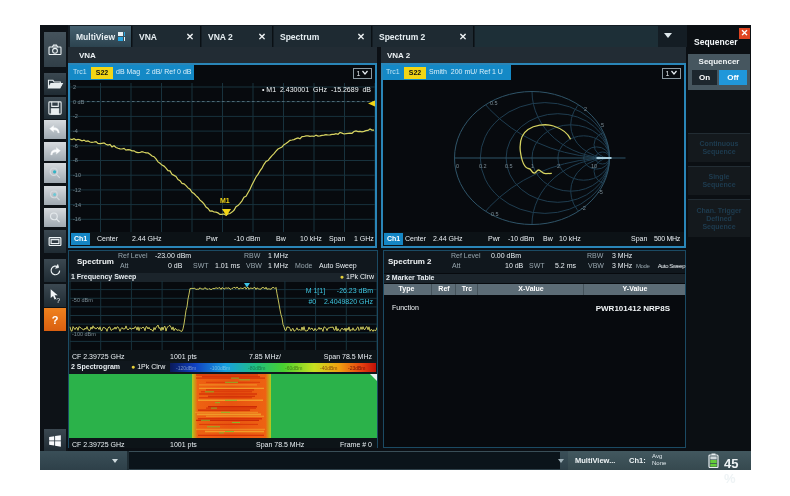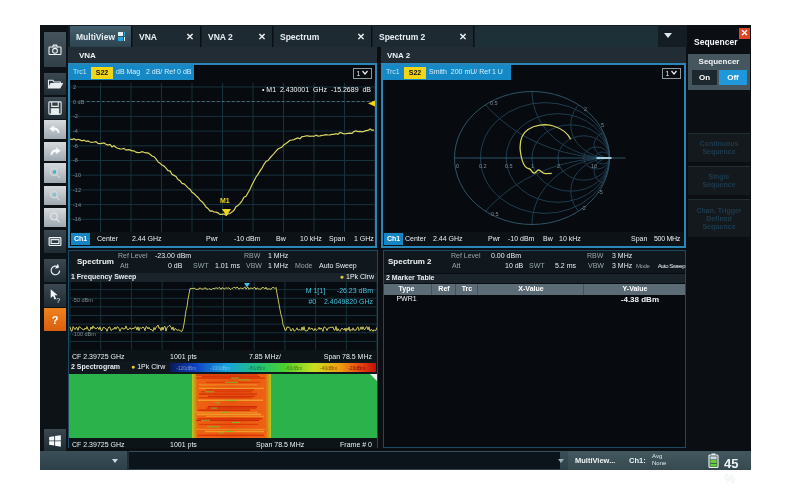--- a/index.html
+++ b/index.html
@@ -412,23 +412,23 @@
     <span style="position:absolute;left:5px;top:1px;width:35px;text-align:center">Type</span>
     <span style="position:absolute;left:49px;top:1px;width:22px;text-align:center">Ref</span>
     <span style="position:absolute;left:73px;top:1px;width:20px;text-align:center">Trc</span>
     <span style="position:absolute;left:95px;top:1px;width:104px;text-align:center">X-Value</span>
     <span style="position:absolute;left:201px;top:1px;width:100px;text-align:center">Y-Value</span>
     <span style="position:absolute;left:47px;top:0;width:1px;height:11px;background:#44525a"></span>
     <span style="position:absolute;left:71px;top:0;width:1px;height:11px;background:#44525a"></span>
     <span style="position:absolute;left:93px;top:0;width:1px;height:11px;background:#44525a"></span>
     <span style="position:absolute;left:199px;top:0;width:1px;height:11px;background:#44525a"></span>
   </div>
-  <div style="position:absolute;left:0;top:44px;width:100%;height:10px;font-size:7px;color:#f0f4f6">
-    <span style="position:absolute;left:5px;width:35px;text-align:center">PWR1</span>
-    <span style="position:absolute;right:26px;font-weight:bold;font-size:8px">-4.38 dBm</span>
+  <div style="position:absolute;left:0;top:53px;width:100%;height:10px;font-size:7px;color:#f0f4f6">
+    <span style="position:absolute;left:8px">Function</span>
+    <span style="position:absolute;right:15px;font-weight:bold;font-size:8px">PWR101412 NRP8S</span>
   </div>
 </div>
 
 <div style="position:absolute;left:647px;top:0;width:64px;height:445px;background:#0b0f13">
   <div style="position:absolute;right:1px;top:3px;width:11px;height:11px;background:#e04522;color:#fff;font-size:9px;line-height:11px;text-align:center;font-weight:bold">✕</div>
   <div style="position:absolute;left:7px;top:12px;font-size:8.5px;font-weight:bold;color:#f2f6f8">Sequencer</div>
   <div style="position:absolute;left:1px;top:29px;width:62px;height:36px;background:#46565f">
     <div style="position:absolute;left:0;top:3px;width:100%;text-align:center;font-size:8px;font-weight:bold;color:#f2f6f8">Sequencer</div>
     <div style="position:absolute;left:4px;top:16px;width:25px;height:15px;background:#1d272e;color:#fff;font-size:8px;font-weight:bold;text-align:center;line-height:15px">On</div>
     <div style="position:absolute;left:31px;top:16px;width:28px;height:15px;background:#2097da;color:#fff;font-size:8px;font-weight:bold;text-align:center;line-height:15px">Off</div>

